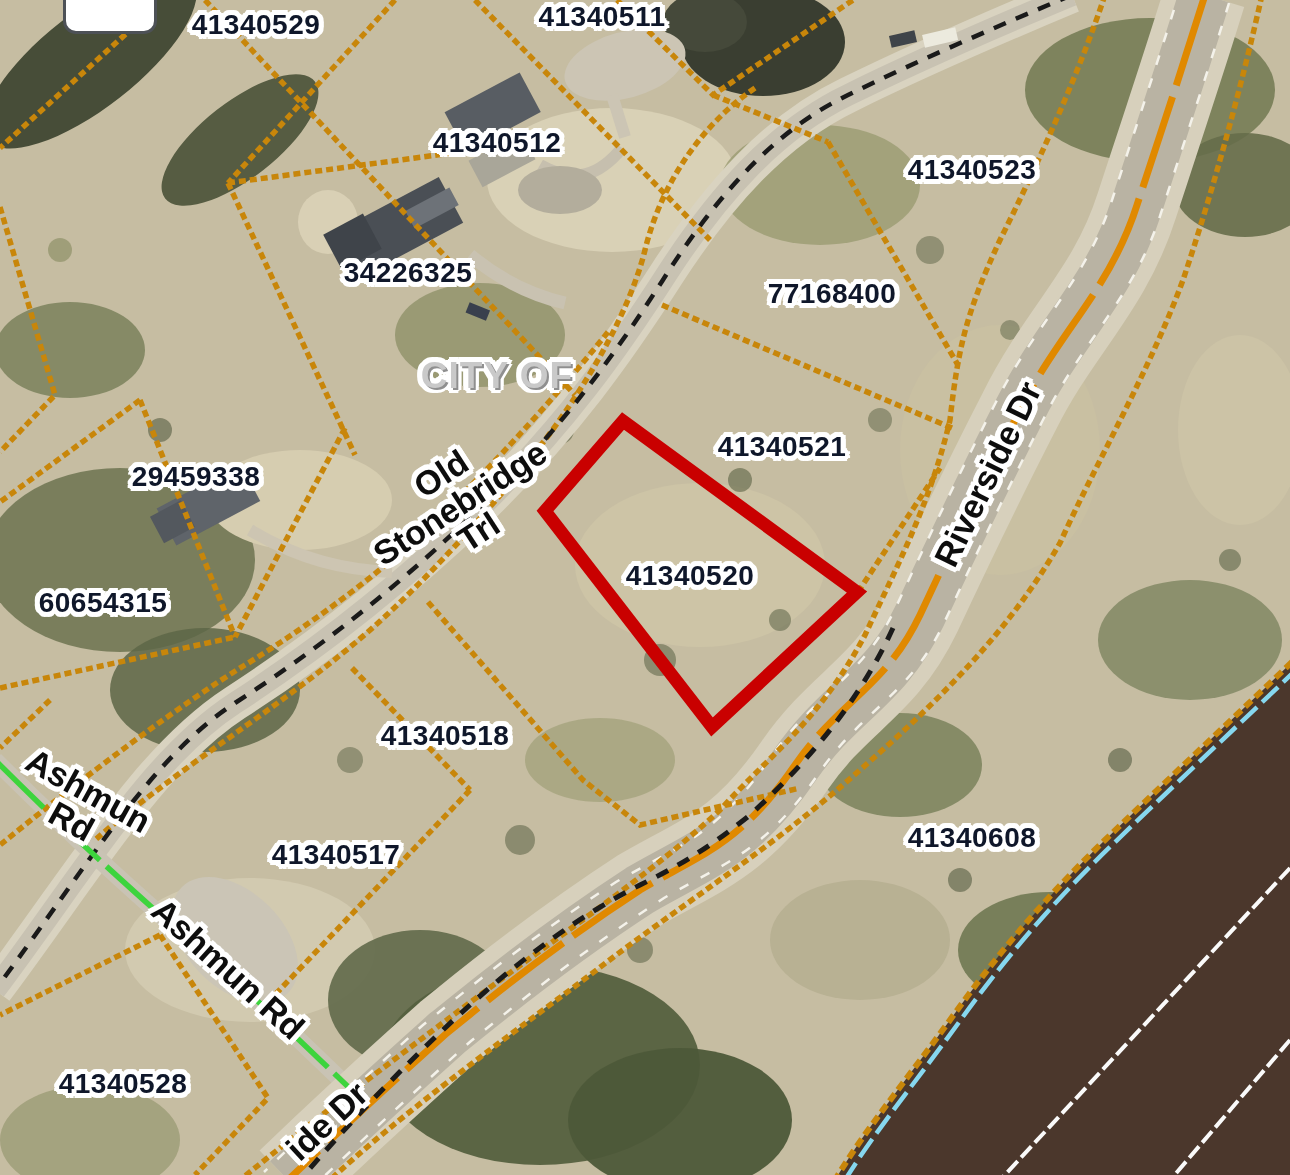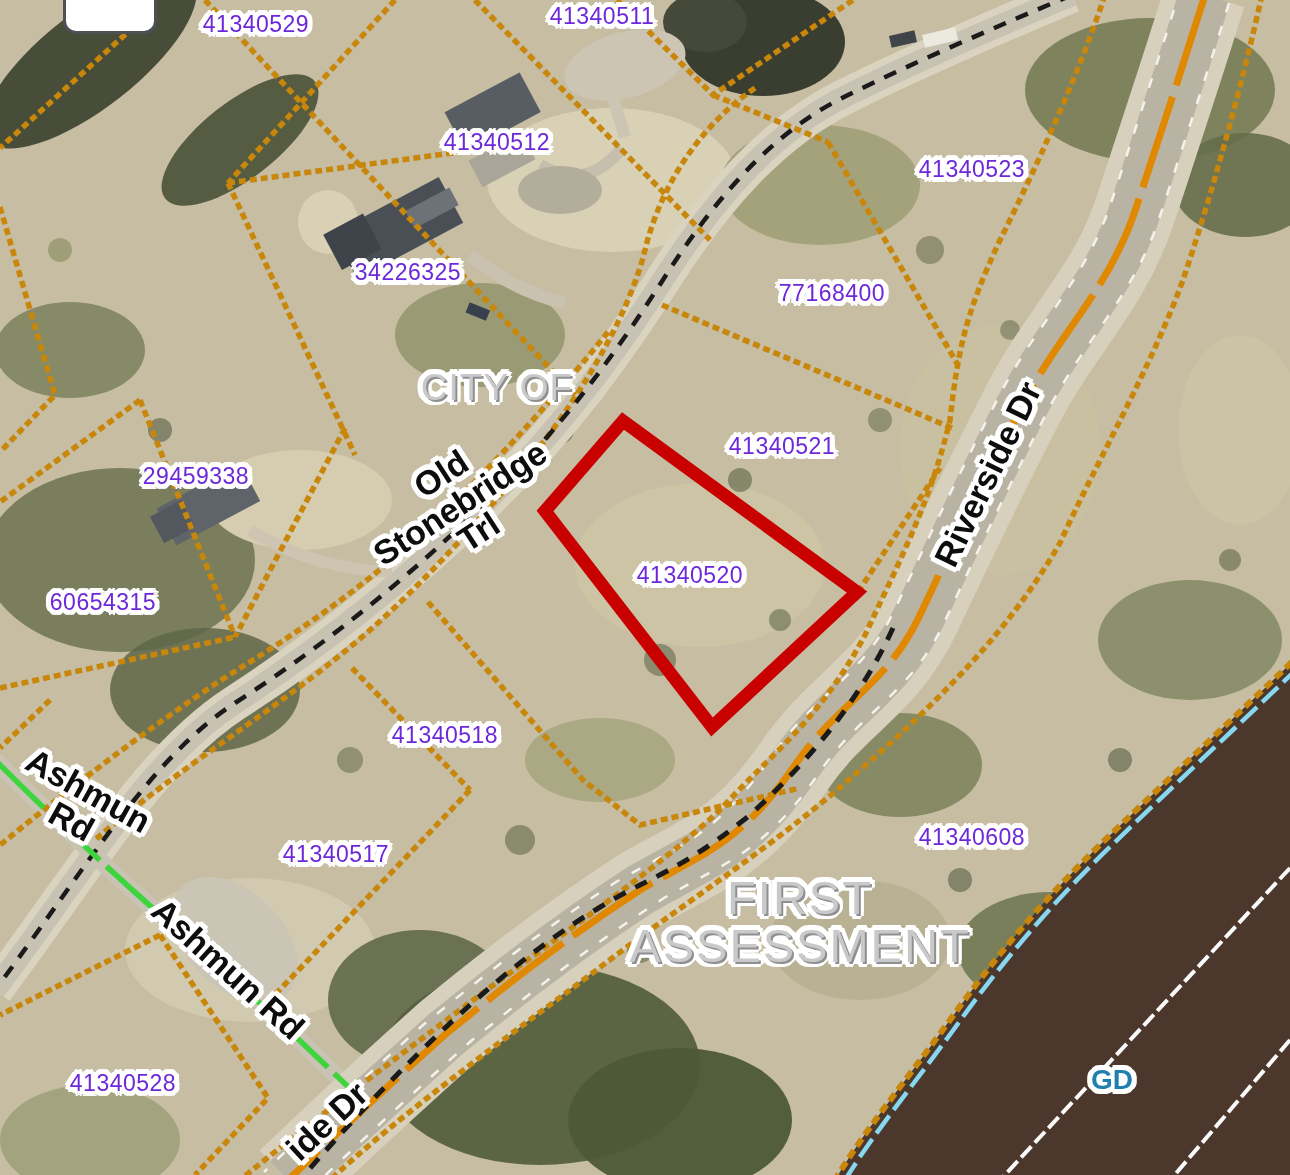--- a/index.html
+++ b/index.html
@@ -10,29 +10,29 @@
   }
   #map svg{position:absolute;left:0;top:0;}
   .lbl{position:absolute;white-space:nowrap;transform:translate(-50%,-50%);line-height:1.02;}
   .halo{
     text-shadow:
       4px 0 0 #fff,-4px 0 0 #fff,0 4px 0 #fff,0 -4px 0 #fff,
       3px 3px 0 #fff,-3px 3px 0 #fff,3px -3px 0 #fff,-3px -3px 0 #fff,
       5px 2px 0 #fff,-5px 2px 0 #fff,5px -2px 0 #fff,-5px -2px 0 #fff,
       2px 5px 0 #fff,-2px 5px 0 #fff,2px -5px 0 #fff,-2px -5px 0 #fff;
   }
-  .parcel-id{font-size:23px;font-weight:400;color:#6d28d9;letter-spacing:.5px;}
+  .parcel-id{font-size:28px;font-weight:700;color:#0f172a;letter-spacing:.5px;}
   .road{font-size:34px;font-weight:700;color:#0d0d0d;}
-  .gray-name{font-weight:400;color:#c9c9c9;text-align:center;
+  .gray-name{font-weight:700;color:#c9c9c9;
     text-shadow:
       2px 2px 0 #8f8f8f,
       4px 0 0 #fff,-4px 0 0 #fff,0 4px 0 #fff,0 -4px 0 #fff,
       3px 3px 0 #fff,-3px 3px 0 #fff,3px -3px 0 #fff,-3px -3px 0 #fff,
       5px 2px 0 #fff,-5px 2px 0 #fff,5px -2px 0 #fff,-5px -2px 0 #fff,
-      2px 5px 0 #fff,-2px 5px 0 #fff,2px -5px 0 #fff,-2px -5px 0 #fff; margin-top: 12px;}
+      2px 5px 0 #fff,-2px 5px 0 #fff,2px -5px 0 #fff,-2px -5px 0 #fff;}
   #city-label{font-size:37px;letter-spacing:1px;}
   #plat-label{font-size:47px;letter-spacing:2px;}
   #water-label{font-size:30px;font-weight:700;color:#1e7fb0;text-align:center;}
   #water-label .l2{font-size:28px;}
   #ui-box{
     position:absolute;left:63px;top:-16px;width:88px;height:44px;
     background:#ffffff;border:3px solid #4d5156;border-radius:13px;
   }
 </style>
 </head>
@@ -192,36 +192,31 @@
   <div class="lbl parcel-id halo" style="left:196px;top:477px">29459338</div>
   <div class="lbl parcel-id halo" style="left:103px;top:603px">60654315</div>
   <div class="lbl parcel-id halo" style="left:445px;top:736px">41340518</div>
   <div class="lbl parcel-id halo" style="left:336px;top:855px">41340517</div>
   <div class="lbl parcel-id halo" style="left:972px;top:838px">41340608</div>
   <div class="lbl parcel-id halo" style="left:123px;top:1084px">41340528</div>
 
   <div id="city-label" class="lbl gray-name" style="left:497px;top:376px">
     <div>CITY OF</div>
   </div>
-  <div id="plat-label" class="lbl gray-name" style="left:800px;top:910px">
-    <div>FIRST</div>
-    <div>ASSESSMENT</div>
-  </div>
 
   <div class="lbl road halo" style="left:460px;top:503px;transform:translate(-50%,-50%) rotate(-33deg);text-align:center;">
     <div>Old</div>
     <div>Stonebridge</div>
     <div>Trl</div>
   </div>
   <div class="lbl road halo" style="left:988px;top:474px;transform:translate(-50%,-50%) rotate(-64deg);">Riverside Dr</div>
   <div class="lbl road halo" style="left:327px;top:1121px;transform:translate(-50%,-50%) rotate(-43deg);">ide Dr</div>
   <div class="lbl road halo" style="left:80px;top:806px;transform:translate(-50%,-50%) rotate(29deg);text-align:center;">
     <div>Ashmun</div>
     <div>Rd</div>
   </div>
   <div class="lbl road halo" style="left:228px;top:969px;transform:translate(-50%,-50%) rotate(42deg);">Ashmun Rd</div>
 
   <div id="water-label" class="lbl halo" style="left:1112px;top:1080px">
-    <div class="l2">GD</div>
   </div>
 
   <div id="ui-box"></div>
 </div>
 
 </body></html>

